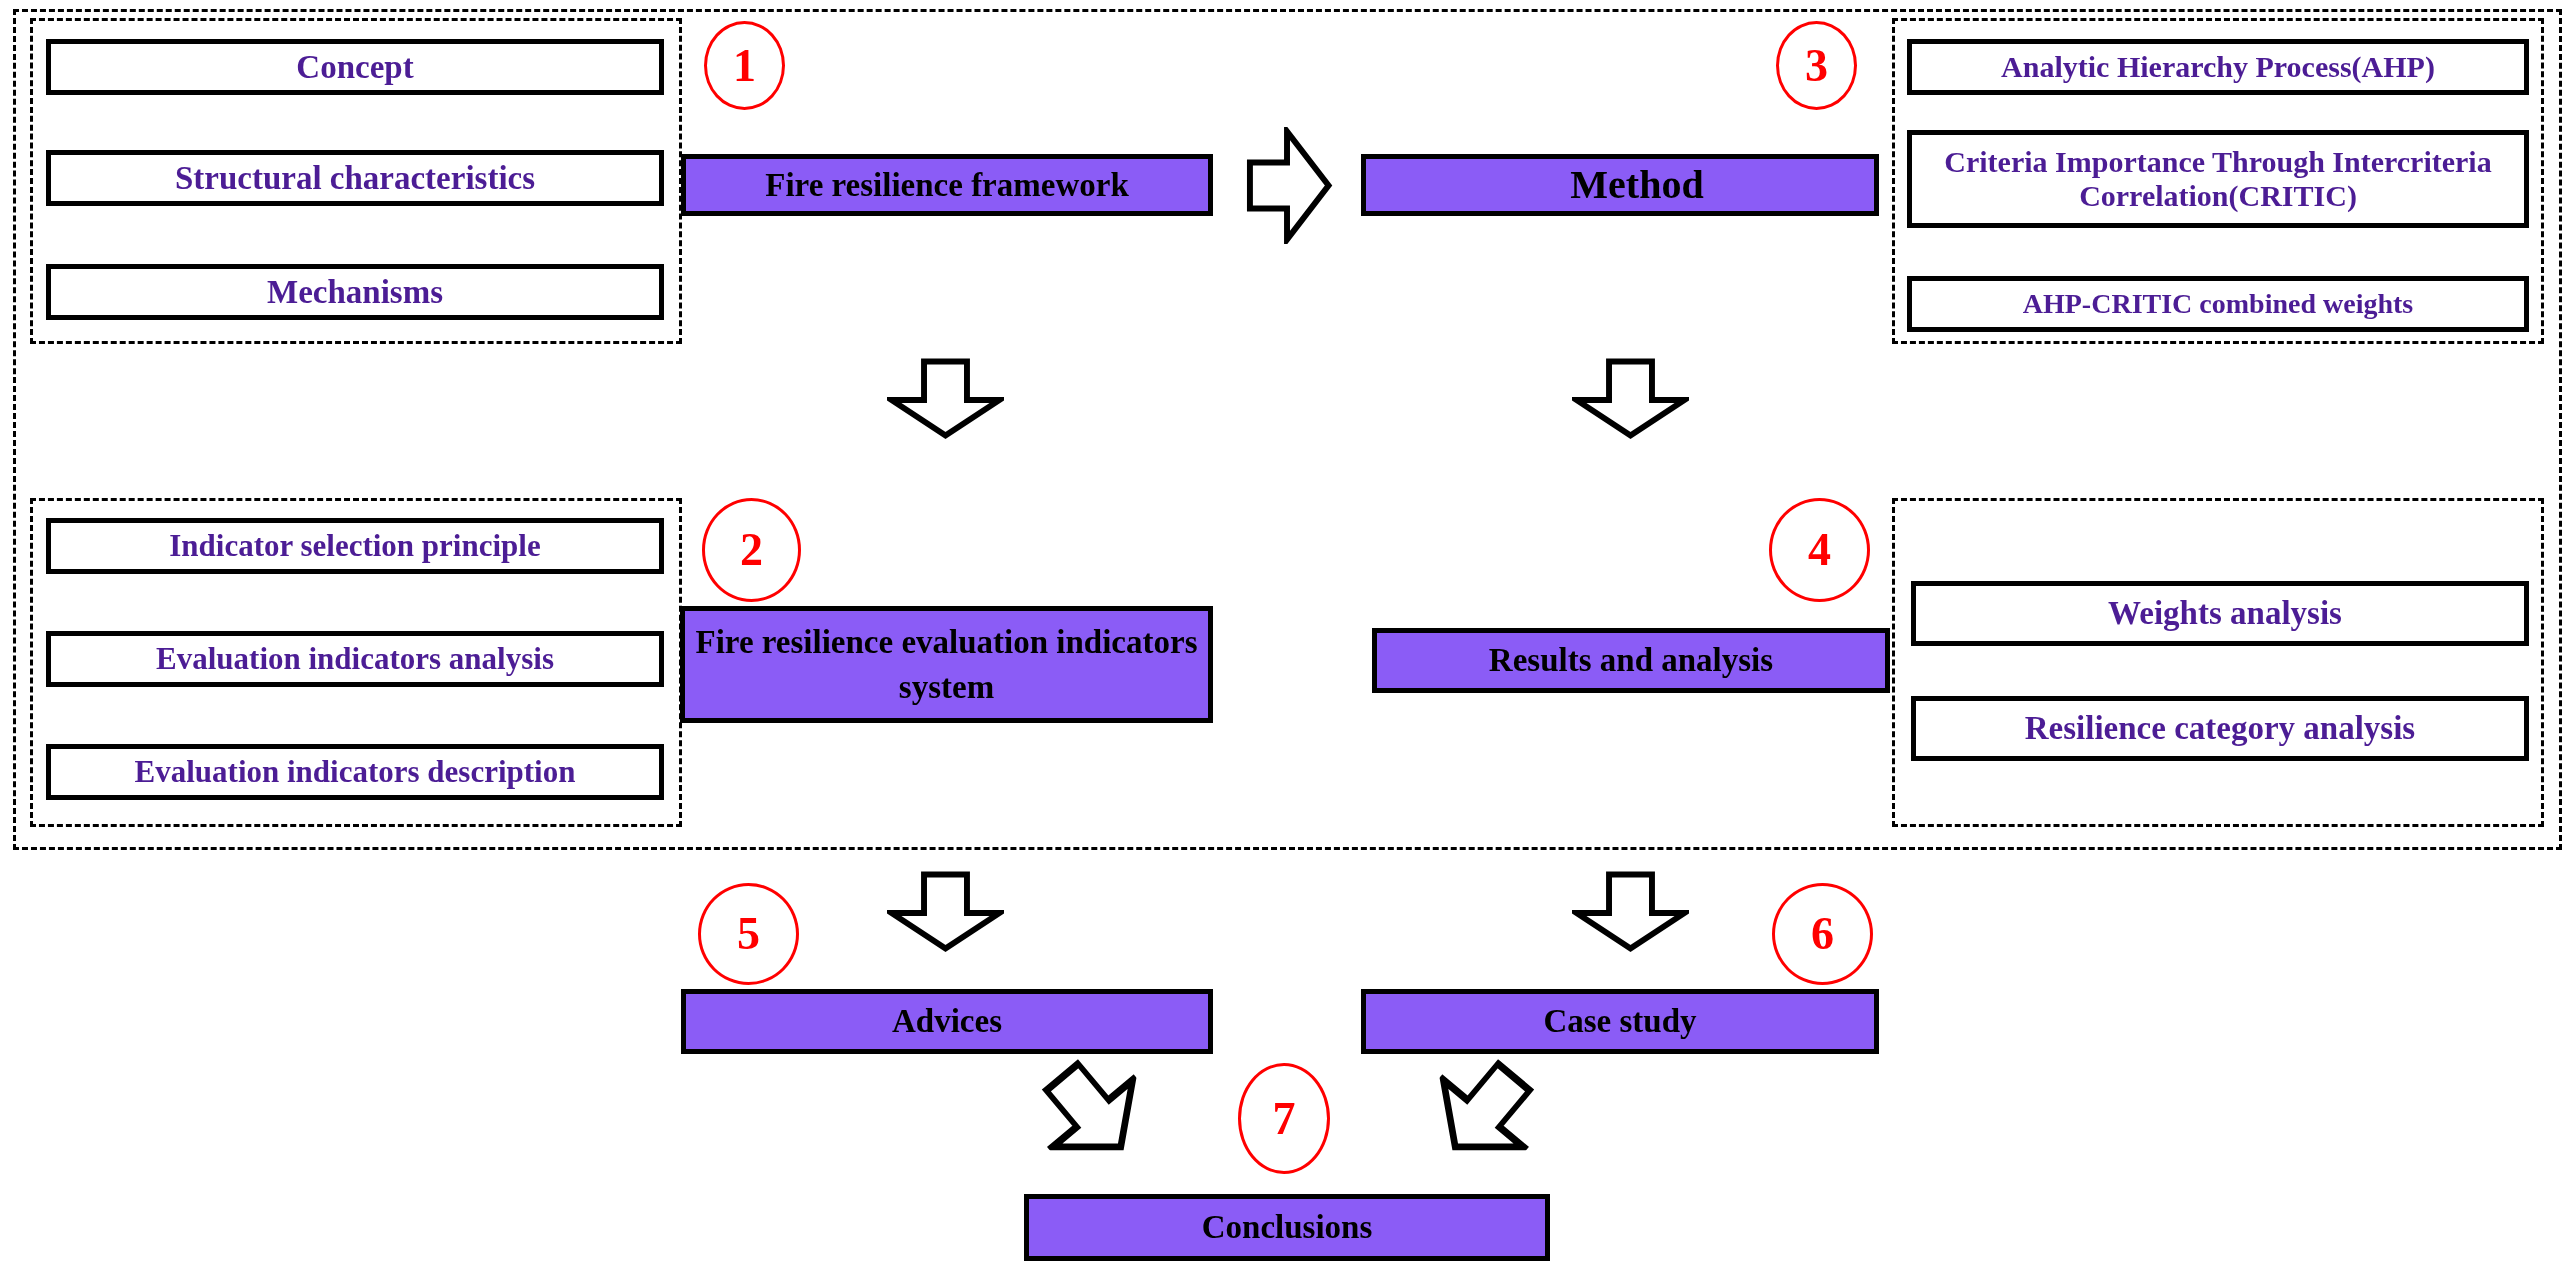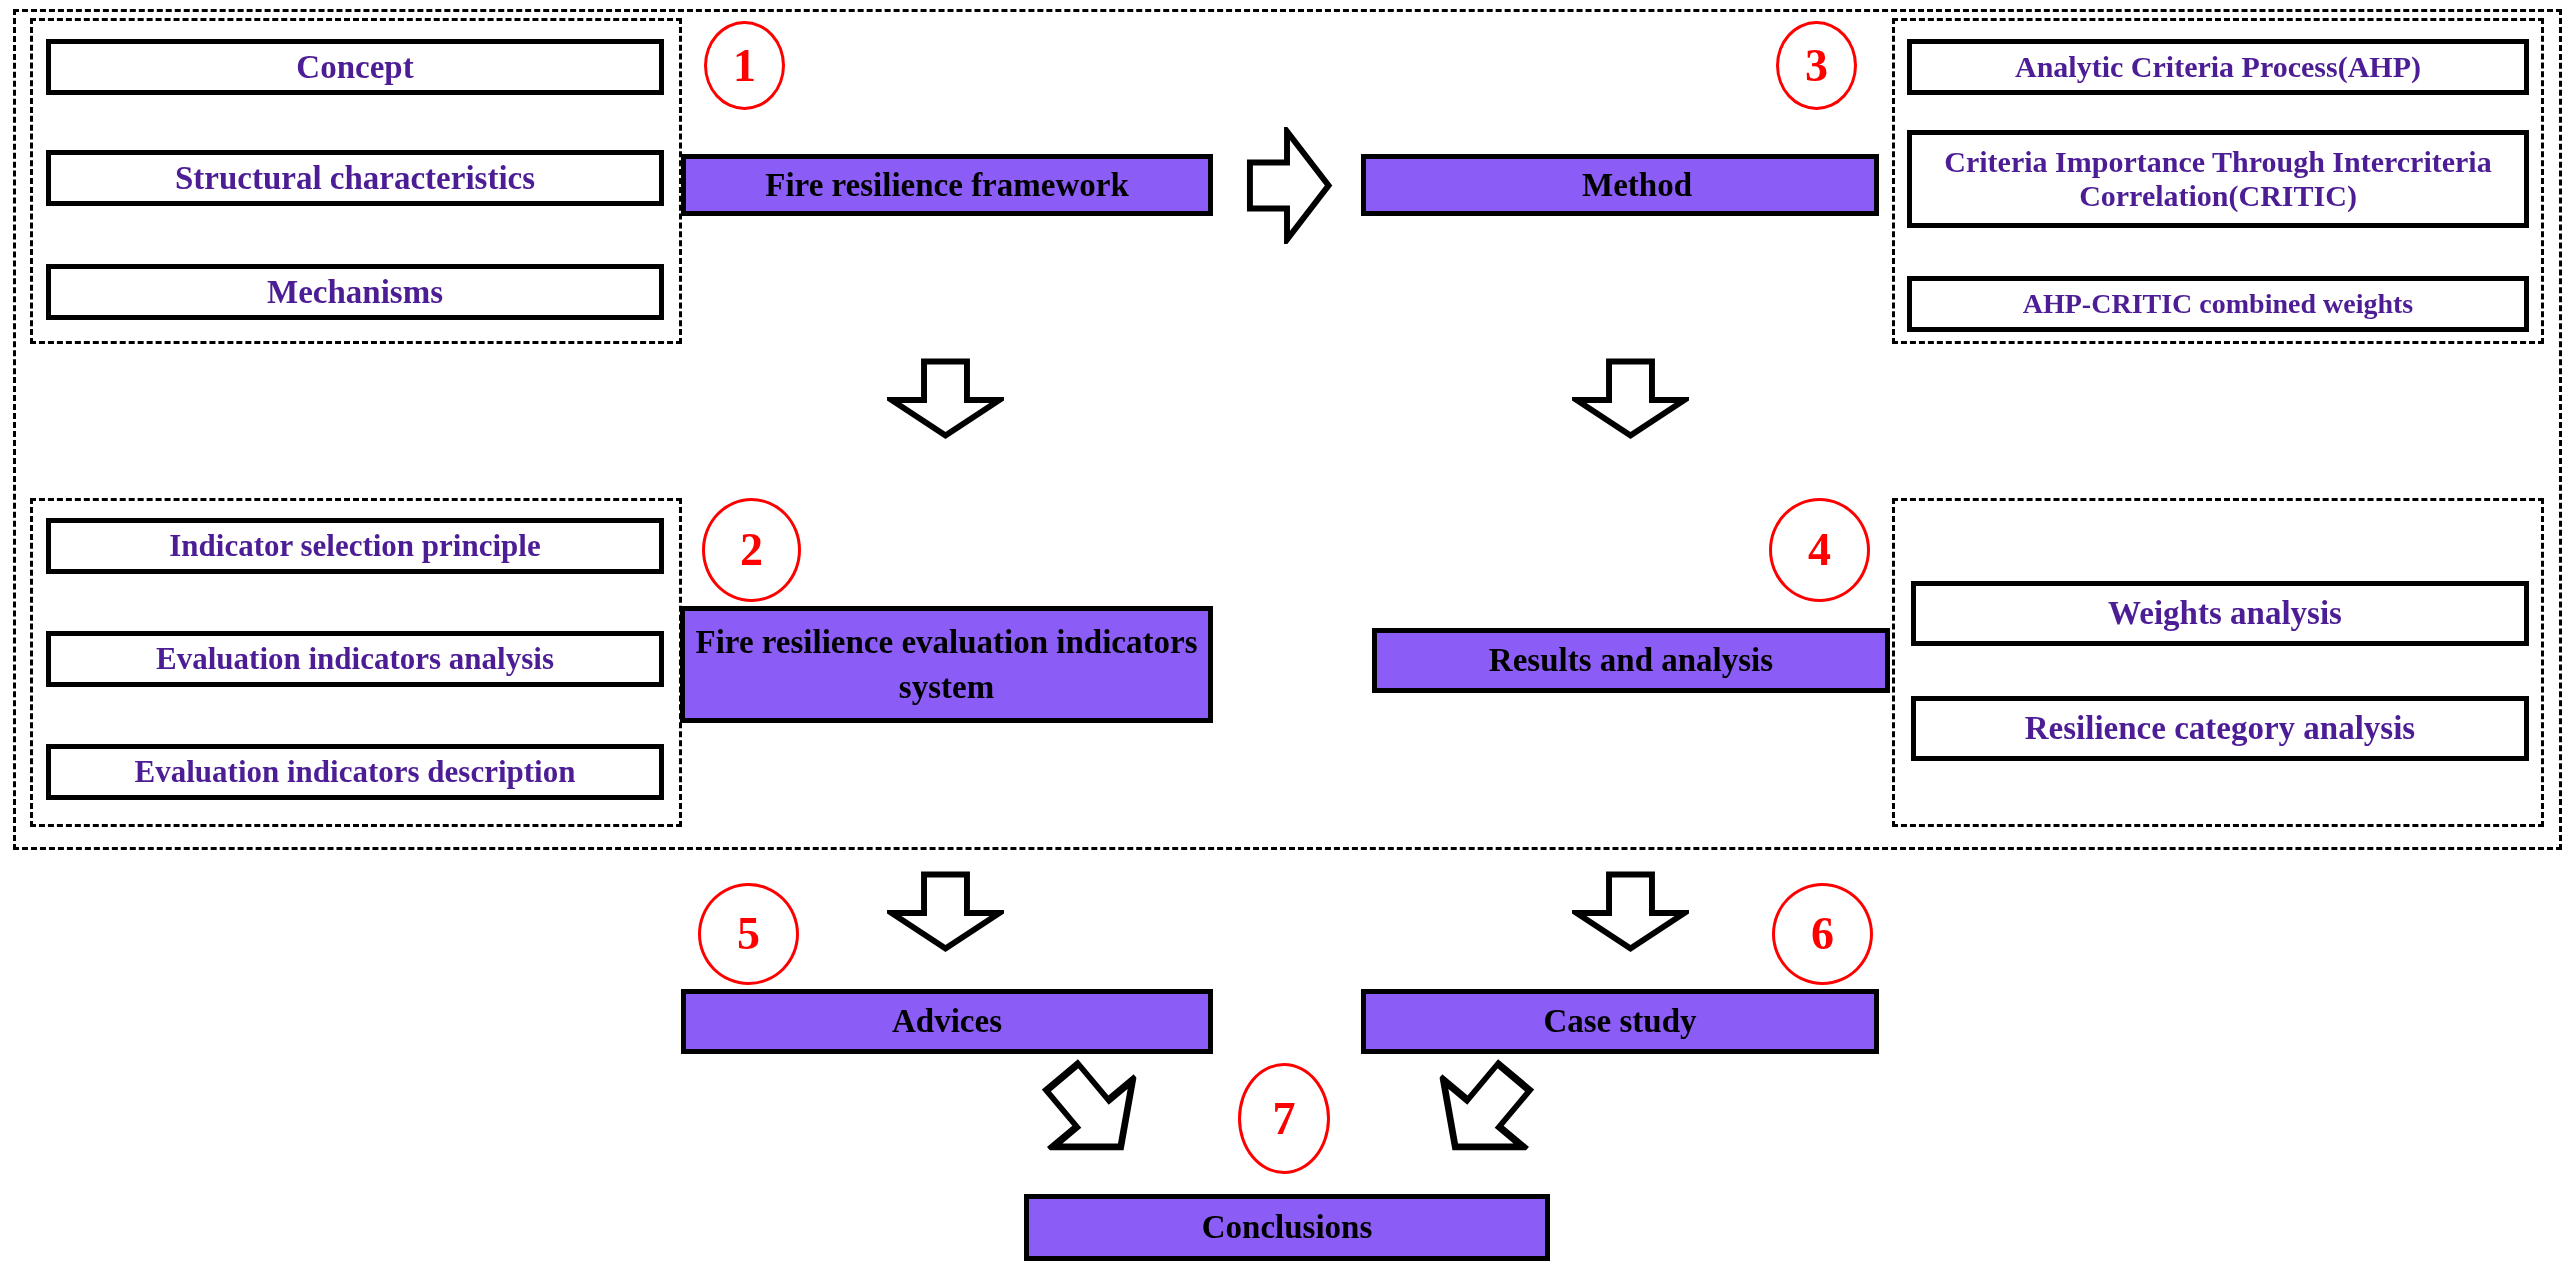--- a/index.html
+++ b/index.html
@@ -52,21 +52,21 @@
   <div class="abs group-dash" style="left:30px;top:18px;width:652px;height:326px;"></div>
 
   <div class="abs wbox" style="left:46px;top:39px;width:618px;height:56px;font-size:33px;">Concept</div>
 
   <div class="abs wbox" style="left:46px;top:150px;width:618px;height:56px;font-size:33px;">Structural characteristics</div>
 
   <div class="abs wbox" style="left:46px;top:264px;width:618px;height:56px;font-size:33px;">Mechanisms</div>
 
   <div class="abs group-dash" style="left:1892px;top:18px;width:652px;height:326px;"></div>
 
-  <div class="abs wbox" style="left:1907px;top:39px;width:622px;height:56px;font-size:30px;">Analytic Criteria Process(AHP)</div>
+  <div class="abs wbox" style="left:1907px;top:39px;width:622px;height:56px;font-size:30px;">Analytic Hierarchy Process(AHP)</div>
 
   <div class="abs wbox" style="left:1907px;top:130px;width:622px;height:98px;font-size:30px;">Criteria Importance Through Intercriteria Correlation(CRITIC)</div>
 
   <div class="abs wbox" style="left:1907px;top:264px;width:622px;height:56px;font-size:28px;margin-top:12px;">AHP-CRITIC combined weights</div>
 
   <div class="abs group-dash" style="left:30px;top:498px;width:652px;height:329px;"></div>
 
   <div class="abs wbox" style="left:46px;top:518px;width:618px;height:56px;font-size:31px;">Indicator selection principle</div>
 
   <div class="abs wbox" style="left:46px;top:631px;width:618px;height:56px;font-size:31px;">Evaluation indicators analysis</div>
@@ -74,21 +74,21 @@
   <div class="abs wbox" style="left:46px;top:744px;width:618px;height:56px;font-size:31px;">Evaluation indicators description</div>
 
   <div class="abs group-dash" style="left:1892px;top:498px;width:652px;height:329px;"></div>
 
   <div class="abs wbox" style="left:1911px;top:581px;width:618px;height:65px;font-size:33px;padding-left:16px;">Weights analysis</div>
 
   <div class="abs wbox" style="left:1911px;top:696px;width:618px;height:65px;font-size:33px;">Resilience category analysis</div>
 
   <div class="abs obox" style="left:681px;top:154px;width:532px;height:62px;font-size:33px;">Fire resilience framework</div>
 
-  <div class="abs obox" style="left:1361px;top:154px;width:518px;height:62px;font-size:33px;padding-left:40px;">Method</div>
+  <div class="abs obox" style="left:1361px;top:154px;width:518px;height:62px;font-size:40px;padding-left:40px;">Method</div>
 
   <div class="abs obox" style="left:680px;top:606px;width:533px;height:117px;font-size:33px;">Fire resilience evaluation indicators system</div>
 
   <div class="abs obox" style="left:1372px;top:628px;width:518px;height:65px;font-size:33px;">Results and analysis</div>
 
   <div class="abs obox" style="left:681px;top:989px;width:532px;height:65px;font-size:33px;">Advices</div>
 
   <div class="abs obox" style="left:1361px;top:989px;width:518px;height:65px;font-size:33px;">Case study</div>
 
   <div class="abs obox" style="left:1024px;top:1194px;width:526px;height:67px;font-size:33px;">Conclusions</div>

